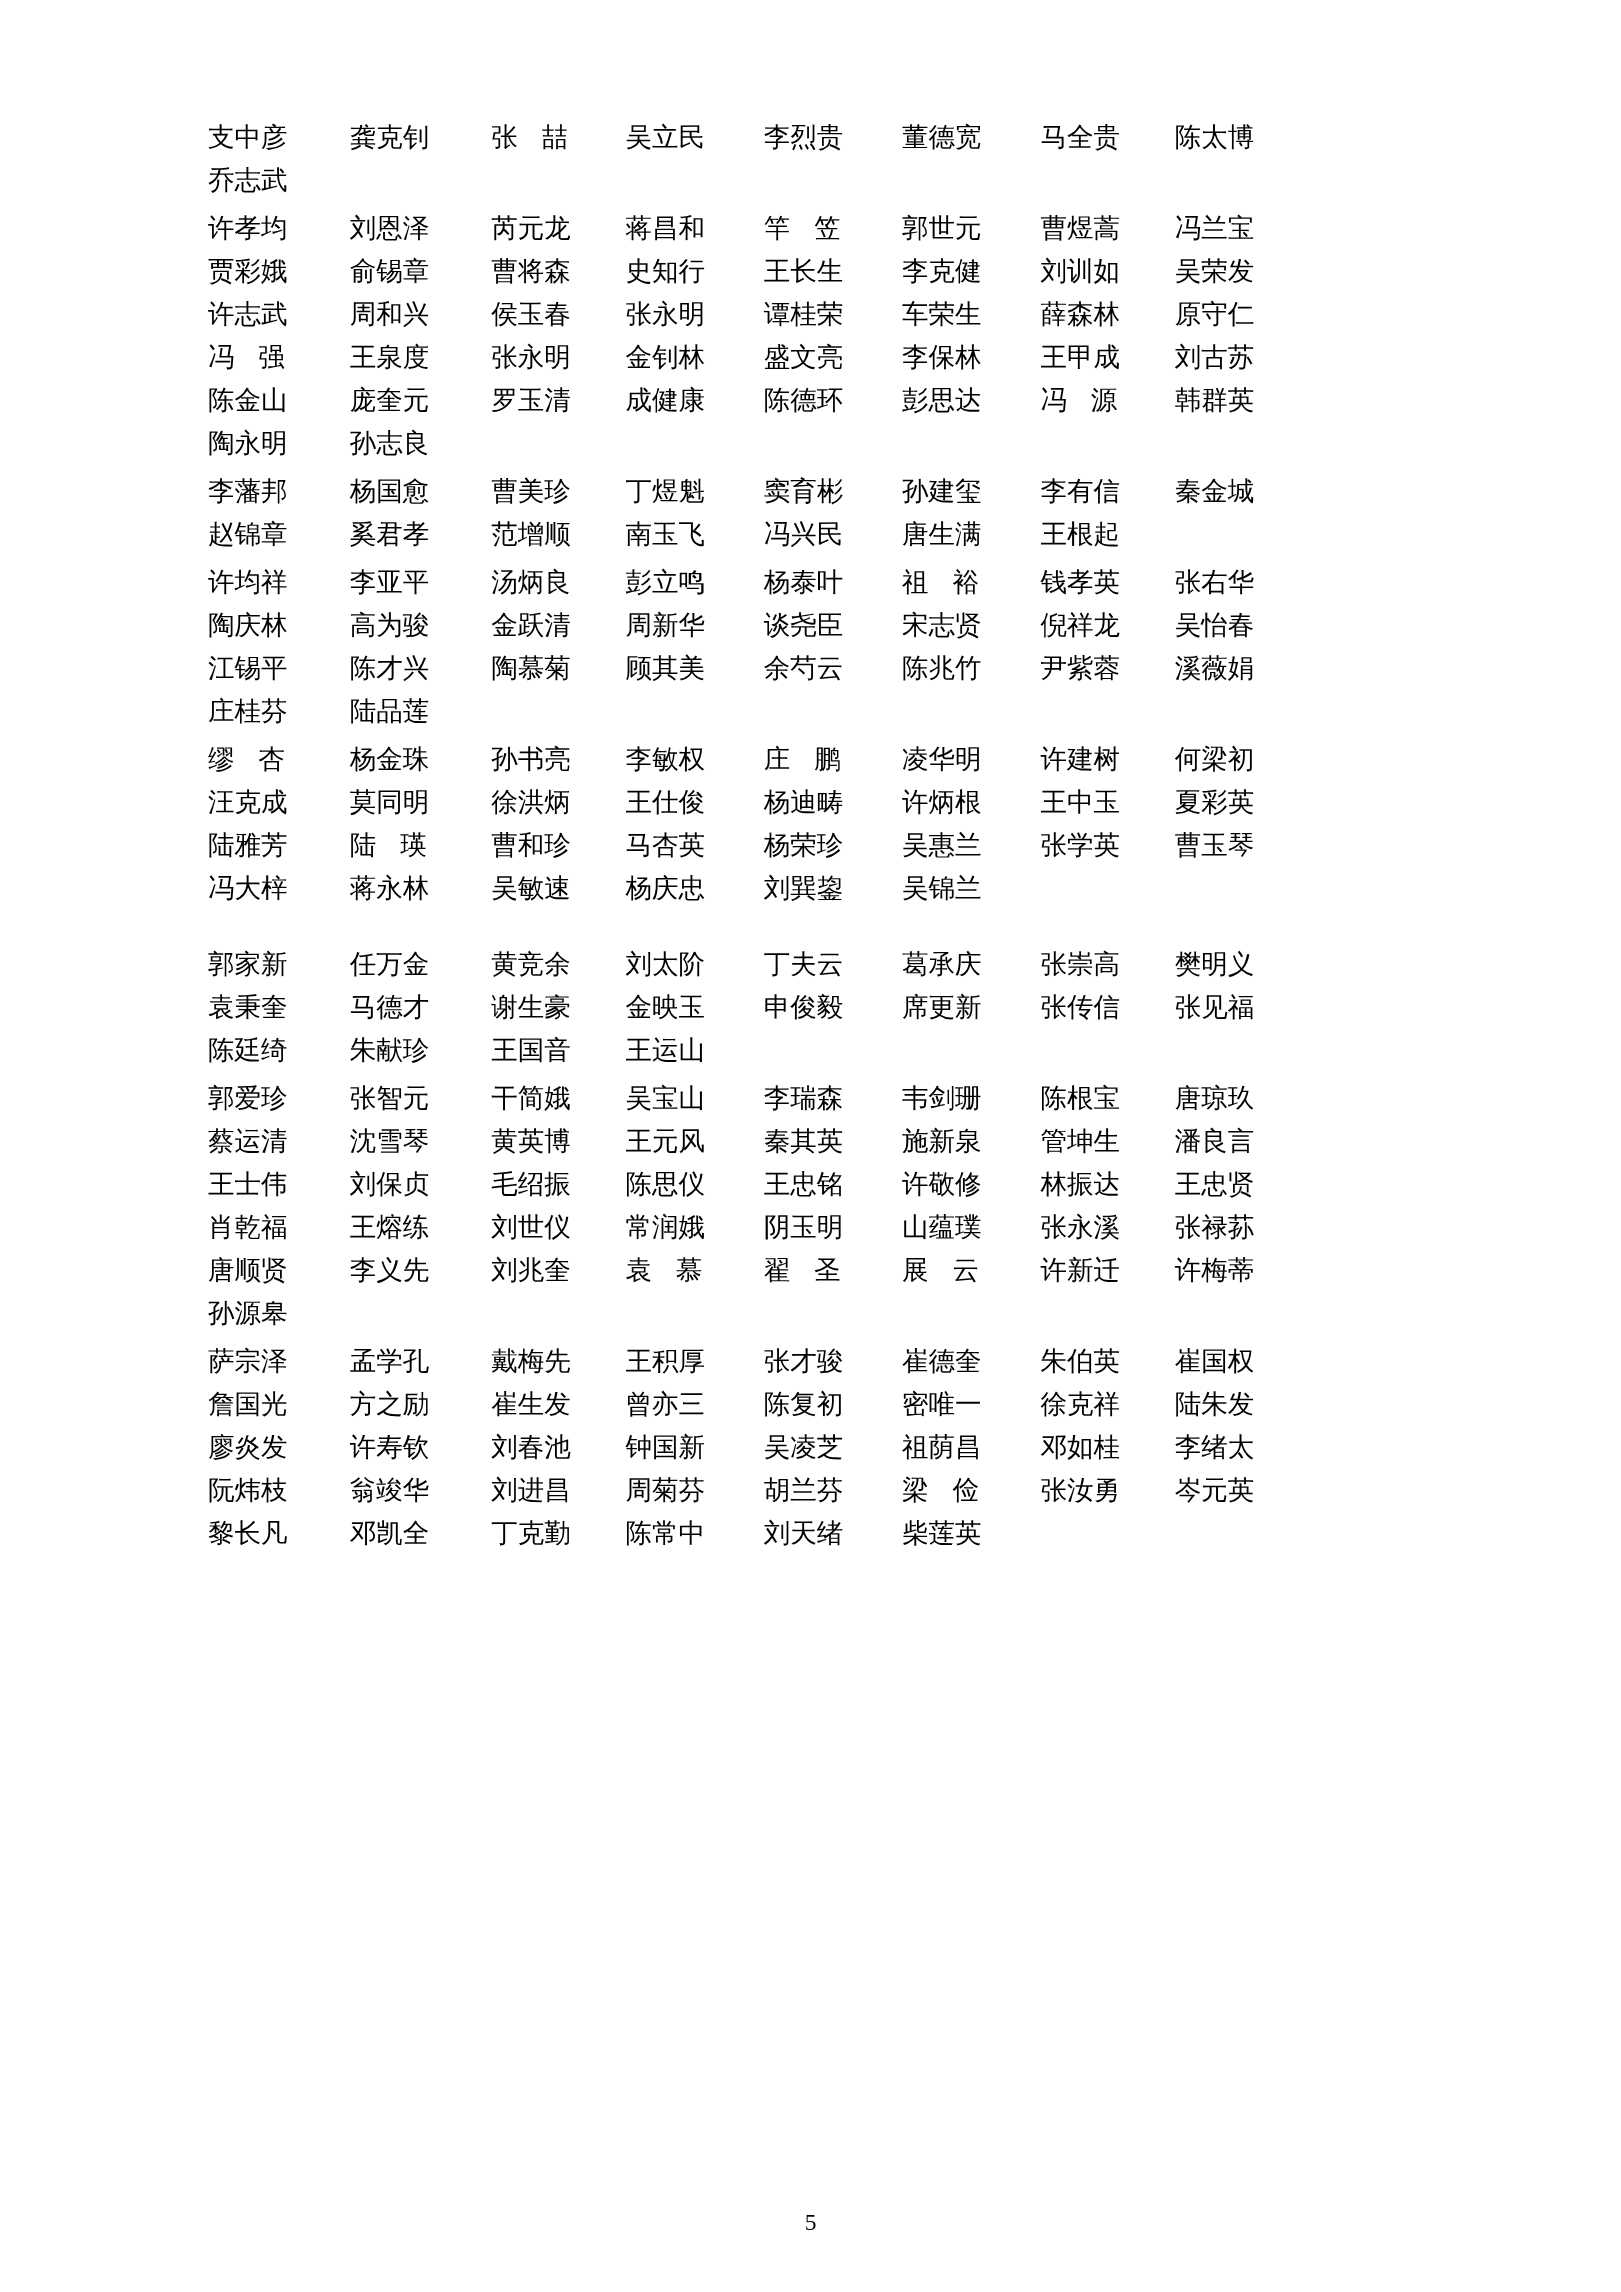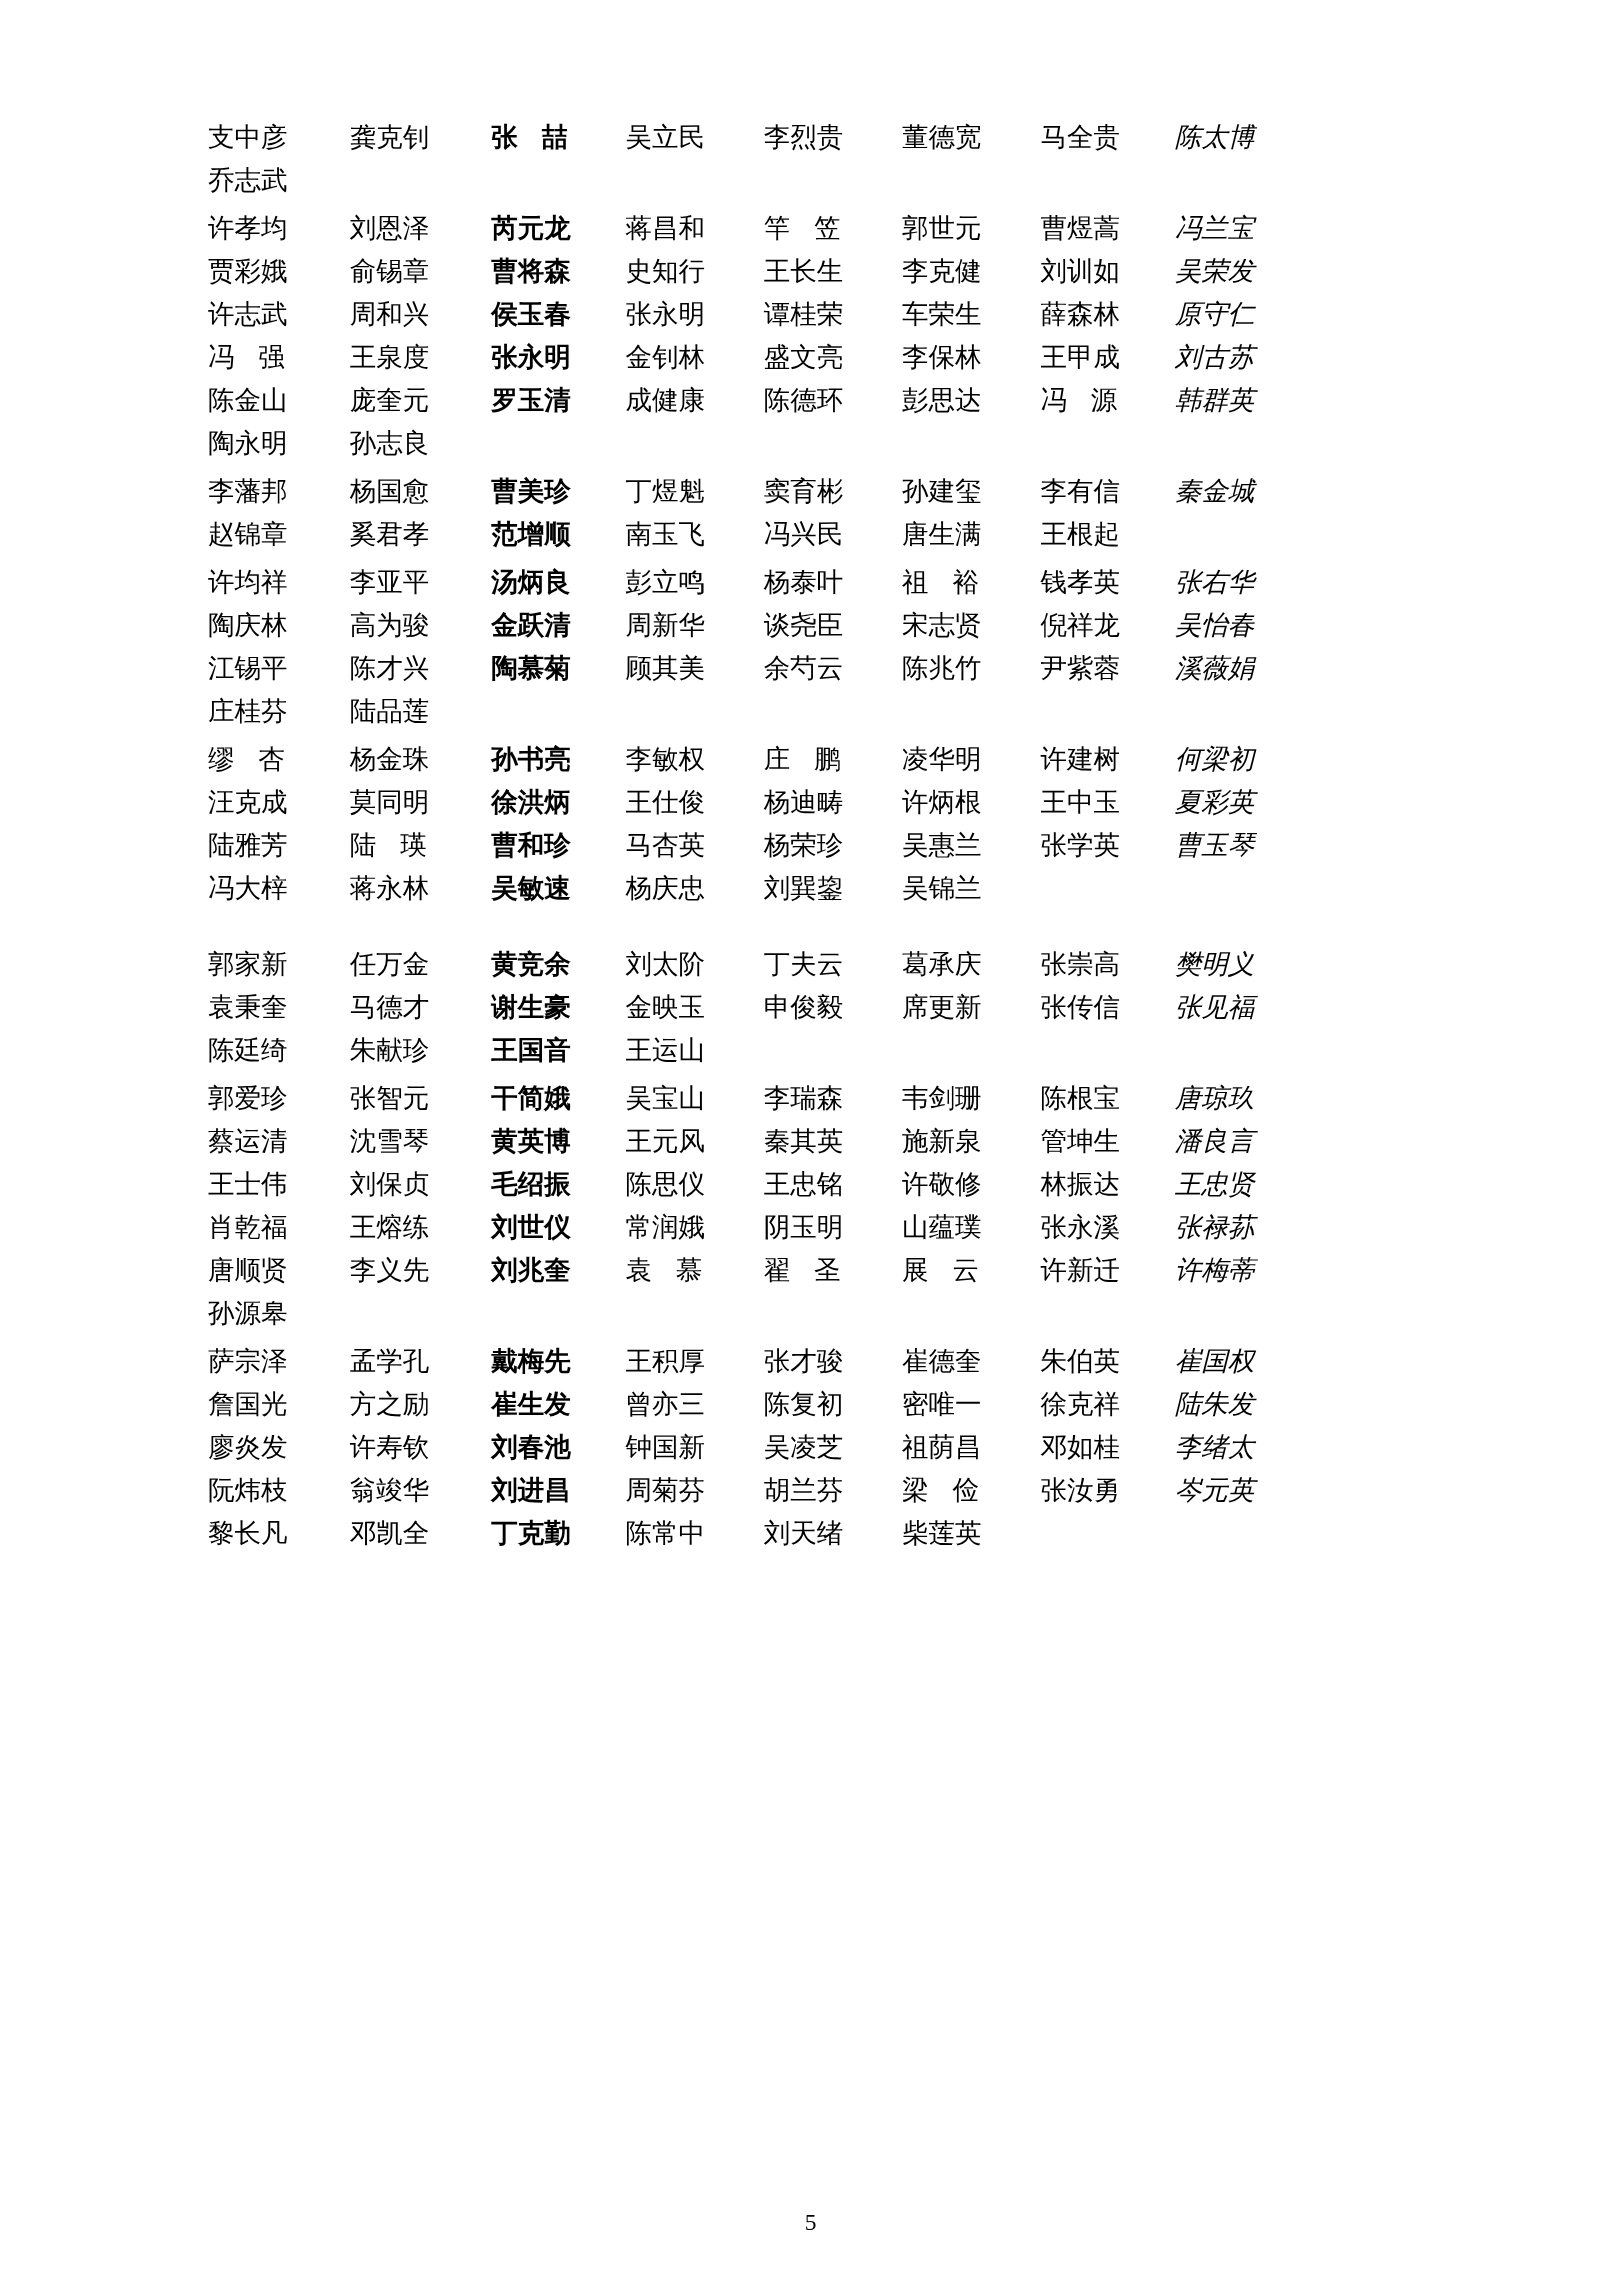--- a/index.html
+++ b/index.html
@@ -49,26 +49,26 @@
   .names-table td {
     font-size: 26.5px;
     line-height: 43px;
     padding: 0;
     vertical-align: top;
     white-space: nowrap;
     height: 43px;
   }
   .col-0 { width: 140px; padding-left: 51px !important; }
   .col-1 { width: 140px; }
-  .col-2 { width: 133px; font-weight: bold; }
+  .col-2 { width: 133px; }
   .col-3 { width: 137px; }
   .col-4 { width: 137px; }
   .col-5 { width: 137px; }
   .col-6 { width: 133px; margin-left: 16px; }
-  .col-7 { width: 133px; font-style: italic; }
+  .col-7 { width: 133px; }
   .name-2 {
     display: inline-block;
     width: 2.9em;
     text-align: justify;
     text-align-last: justify;
     text-justify: inter-character;
   }
   .name-3 {
     display: inline-block;
     width: 2.9em;

